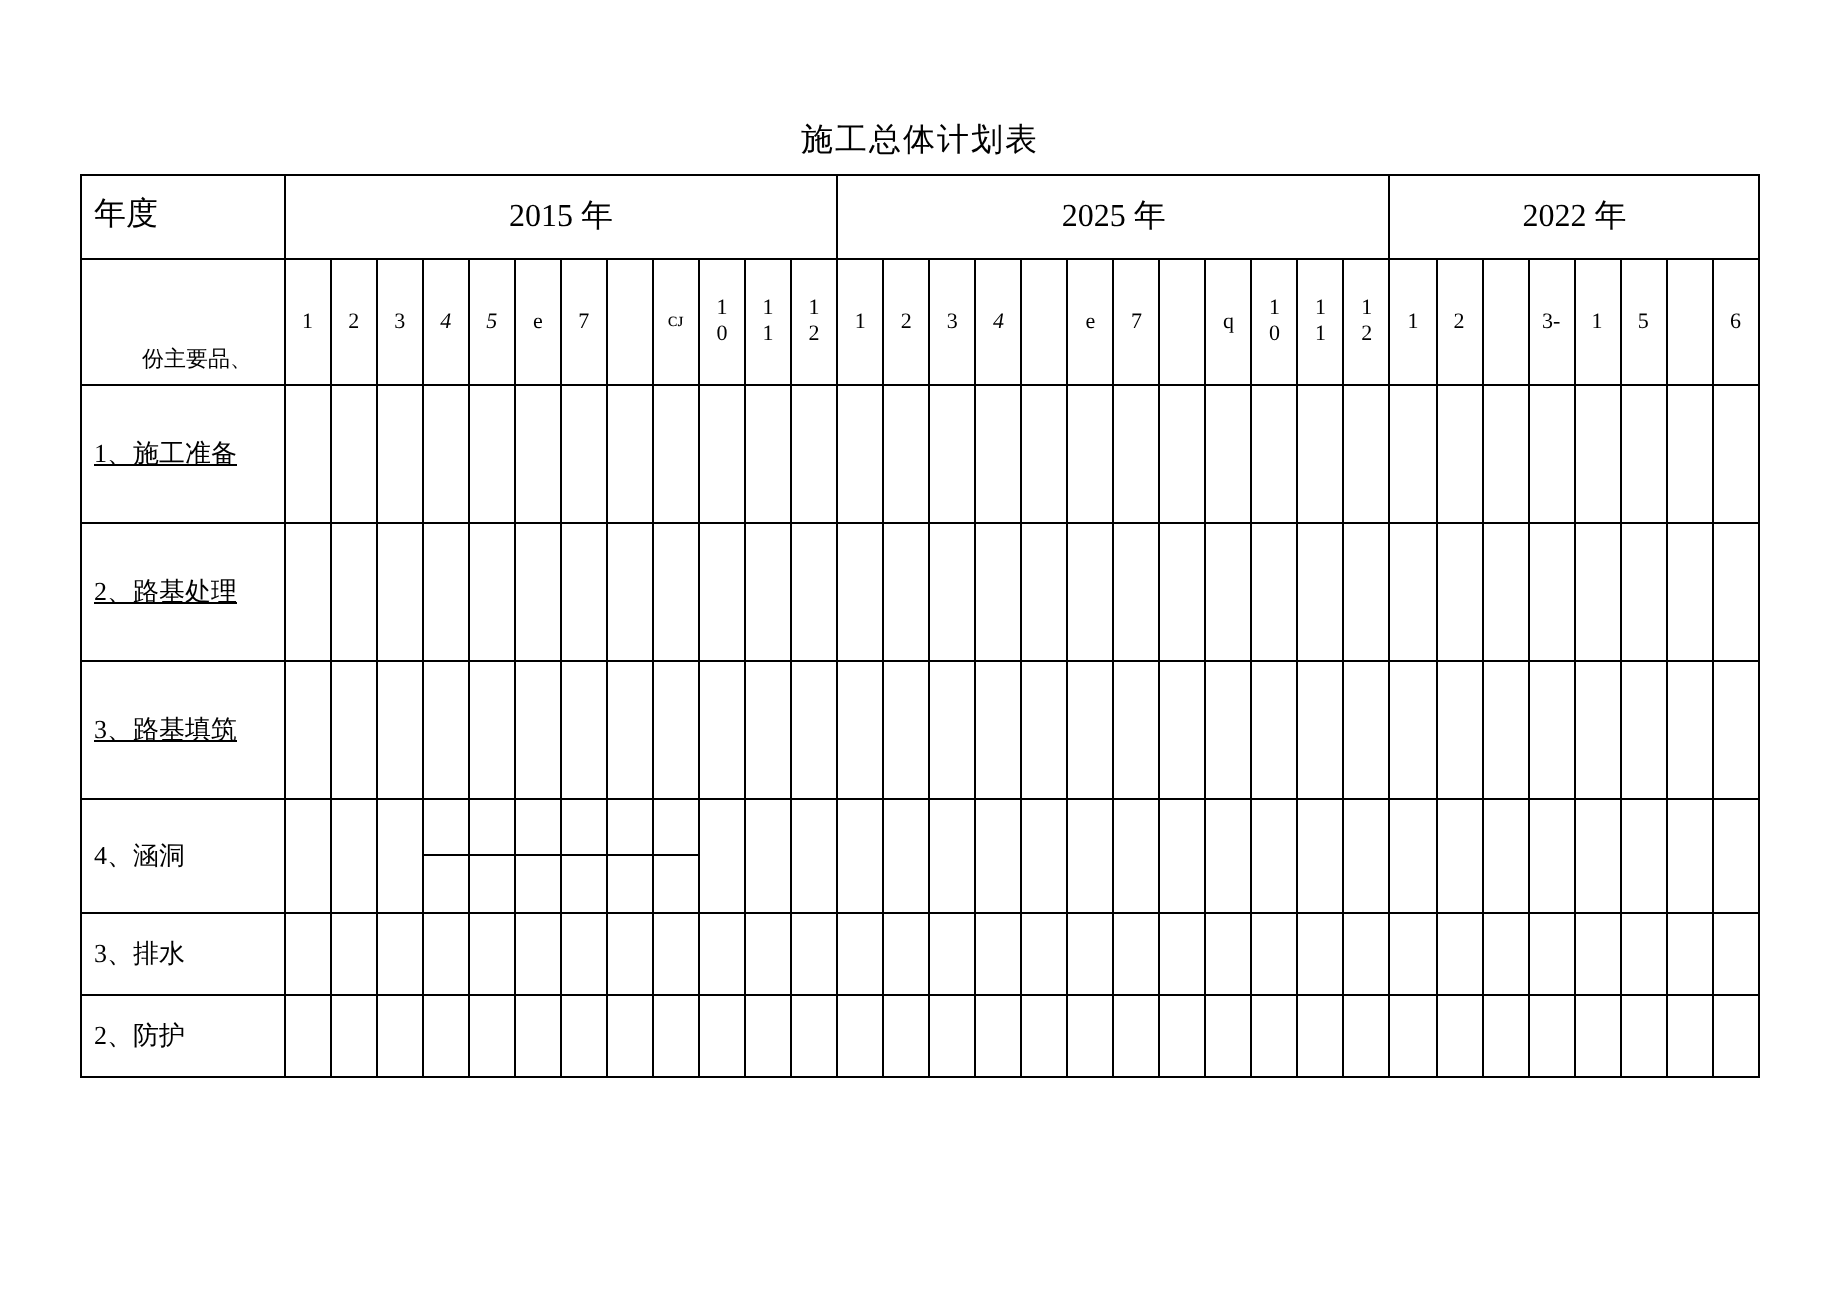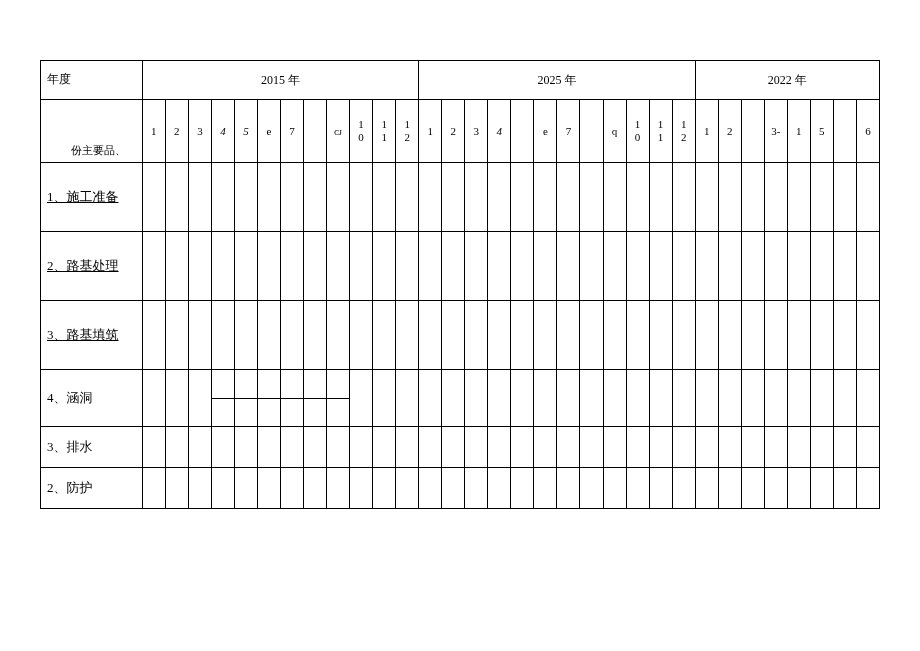--- a/index.html
+++ b/index.html
@@ -32,40 +32,41 @@
     overflow: hidden;
   }
   .label {
     text-align: left;
     padding: 6px 4px 6px 6px;
     line-height: 1.8;
     font-size: 13px;
   }
   .year-hdr {
     height: 26px;
-    font-size: 12px;
+    font-size: 16px;
   }
   .month-hdr {
     height: 50px;
     font-size: 11px;
     line-height: 1.1;
   }
   .tall { height: 56px; text-decoration: underline; }
   .vmulti span {
     display: inline-block;
     vertical-align: middle;
     line-height: 1.2;
   }
   .subrow { height: 22px; }
   .italic { font-style: italic; }
 </style>
 </head>
 <body>
 
 <div class="wrap">
+  <div class="title">施工总体计划表</div>
 
   <table>
     <colgroup>
       <col style="width:84px">
 
       <col span="12" style="width:19px">
 
       <col span="12" style="width:19px">
 
       <col span="8" style="width:19px">

